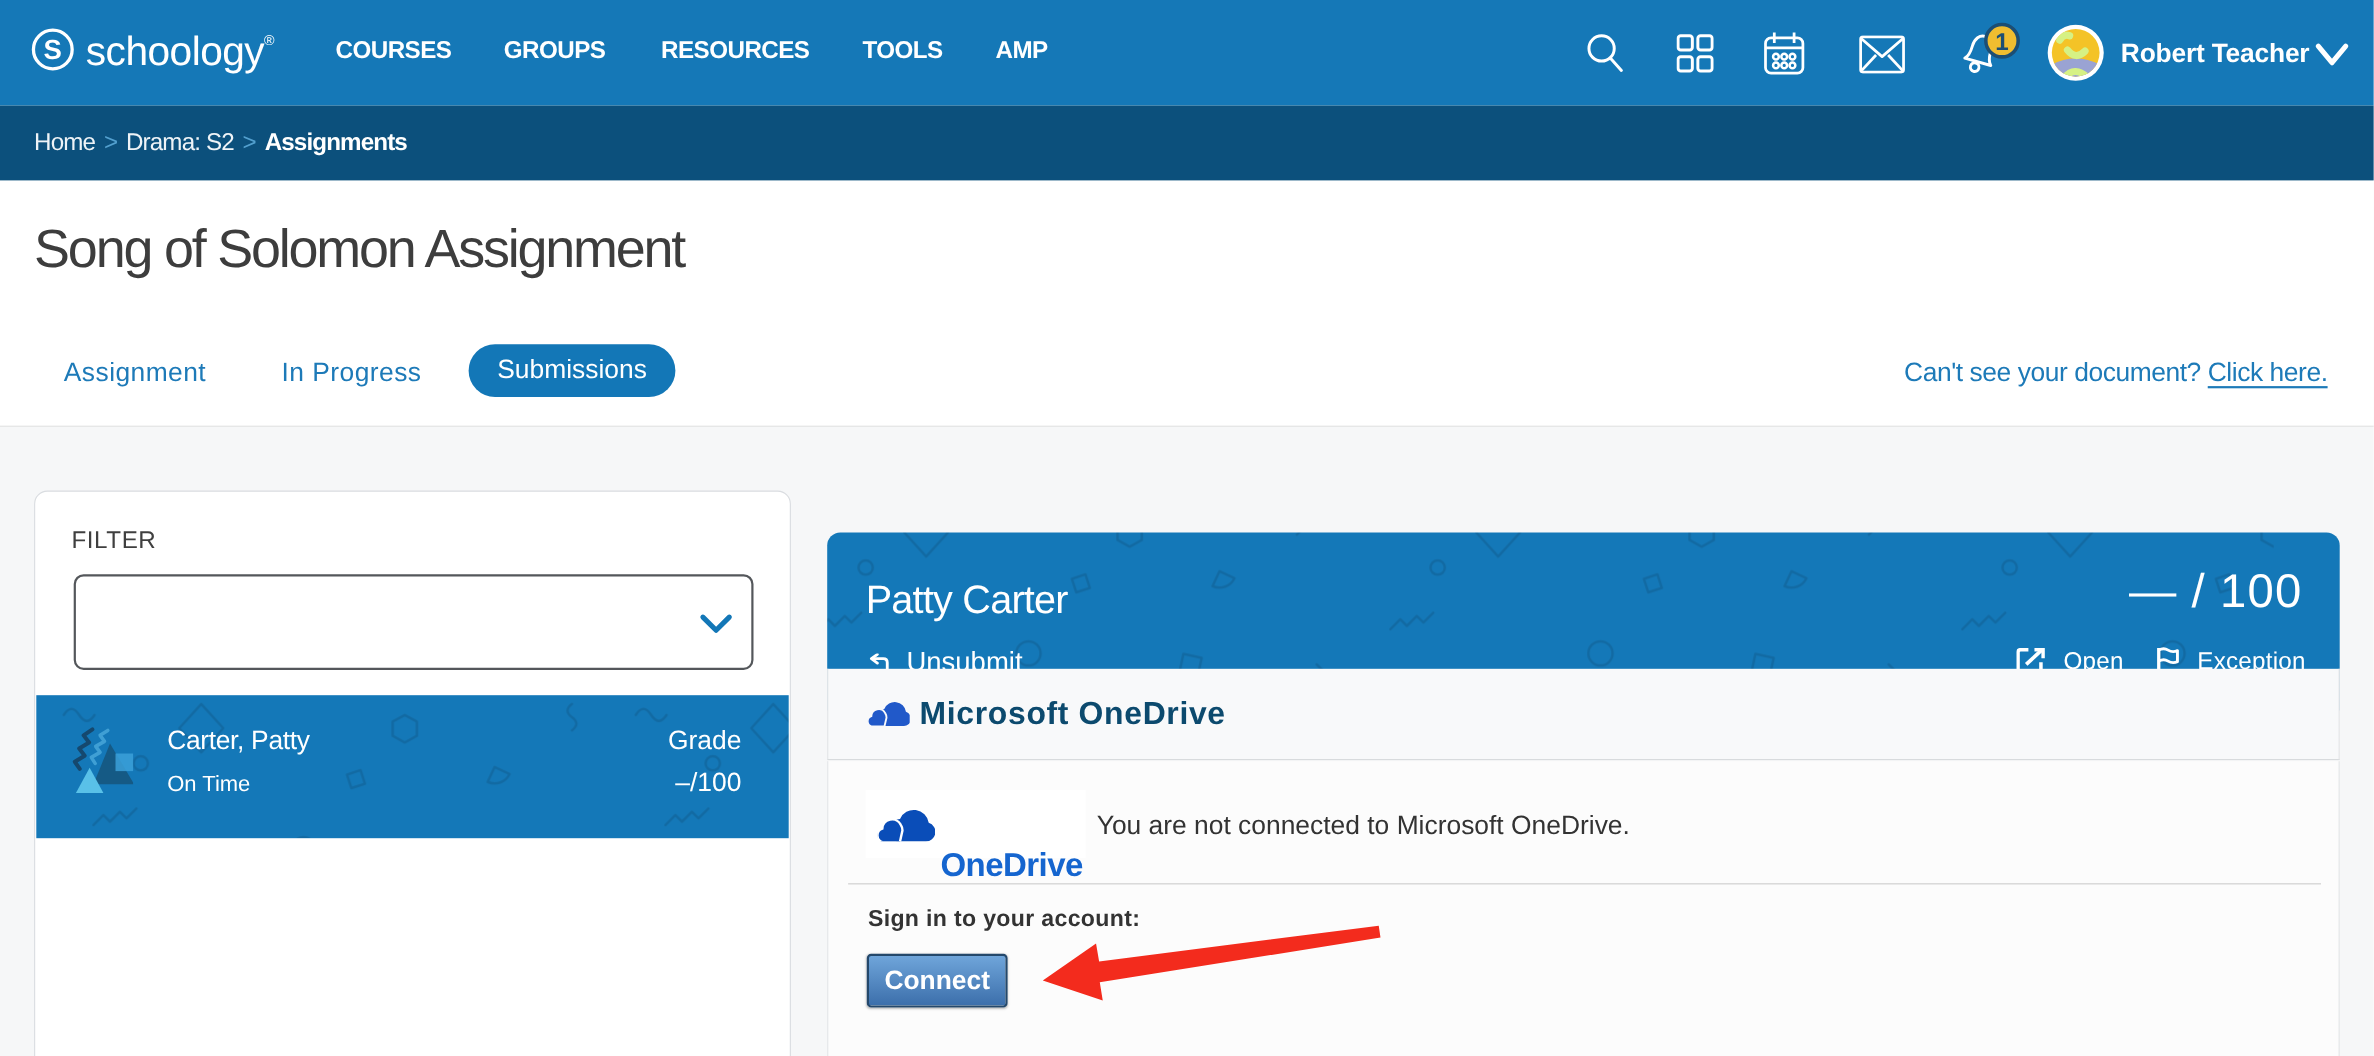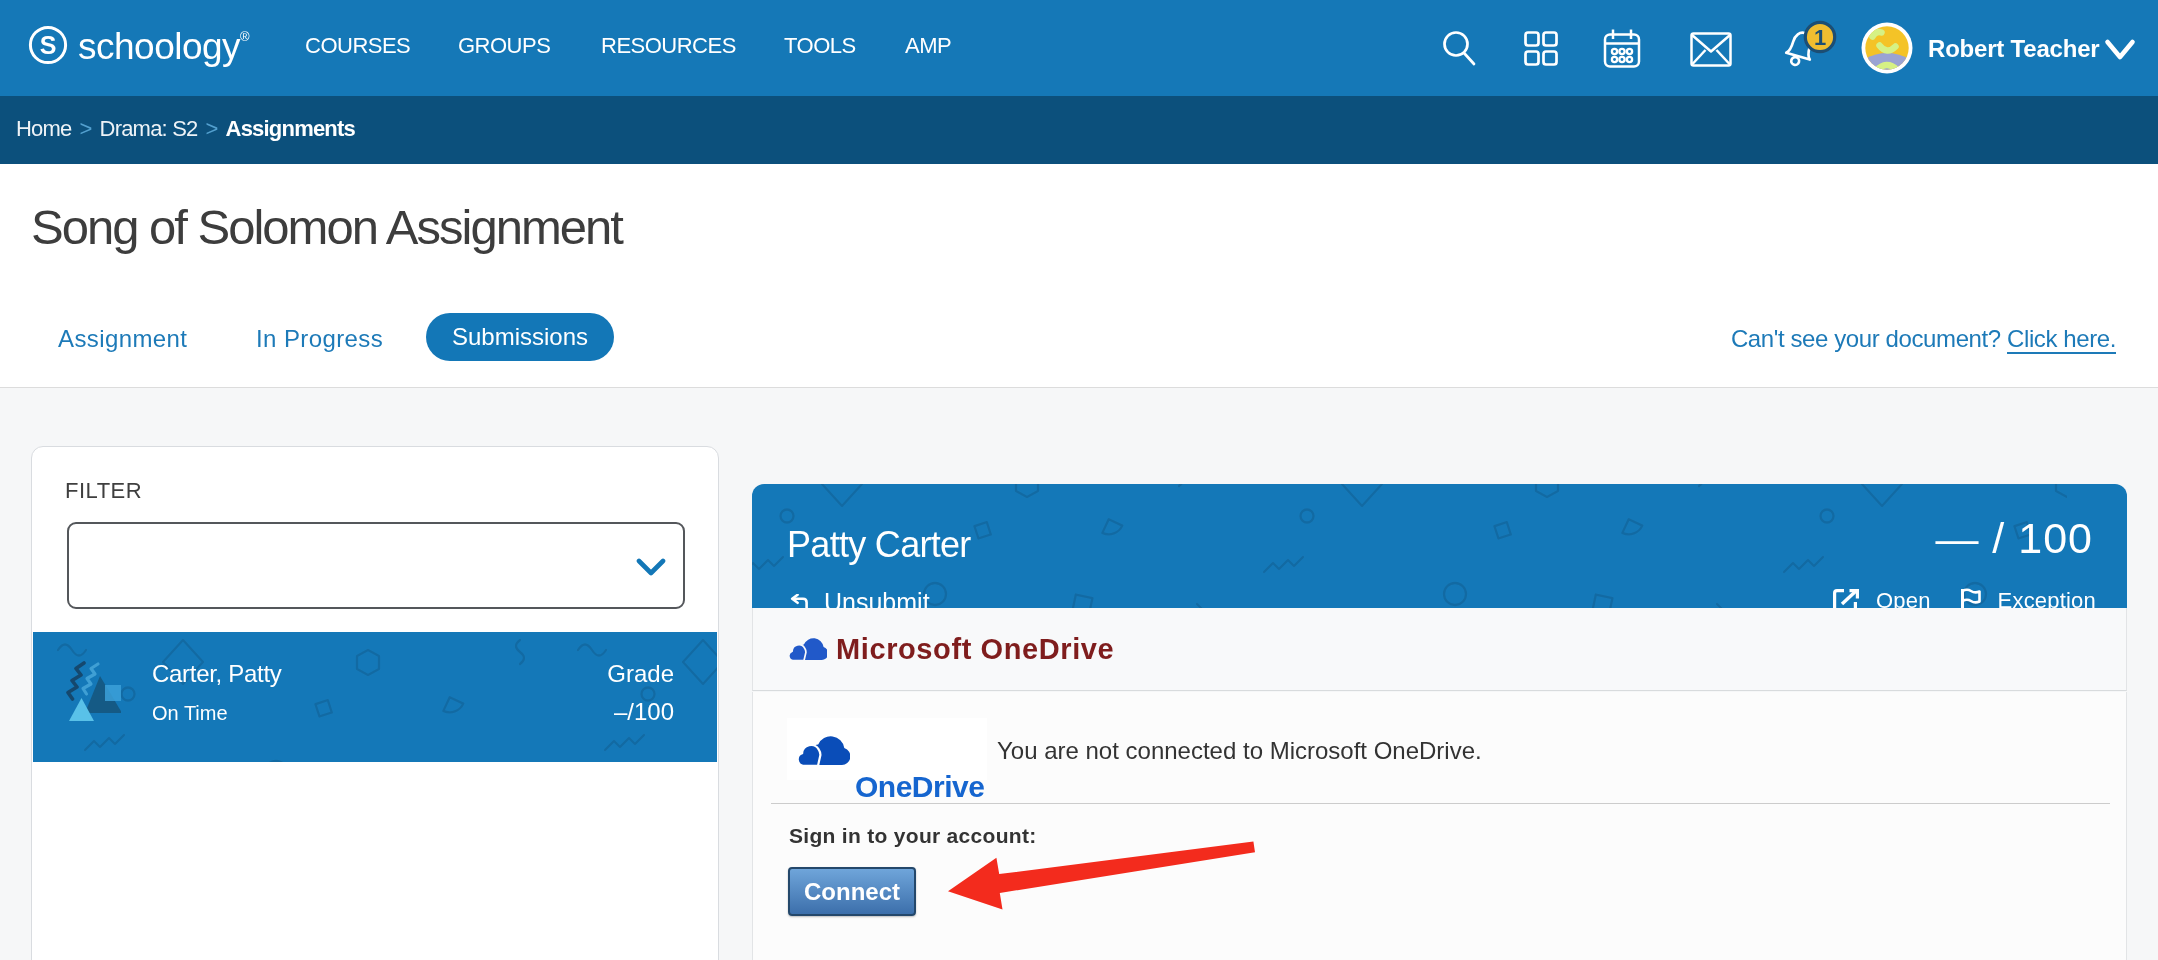--- a/index.html
+++ b/index.html
@@ -4,25 +4,25 @@
 <style>
 *{margin:0;padding:0;box-sizing:border-box;}
 html,body{width:2158px;height:960px;}
 body{font-family:"Liberation Sans",sans-serif;background:#fff;}
 #page{position:relative;width:2158px;height:960px;overflow:hidden;}
 .abs{position:absolute;}
 
 #nav{position:absolute;left:0;top:0;width:2158px;height:96px;background:#1578b7;}
 #logotxt{position:absolute;left:78px;top:26px;font-size:37px;color:#fff;letter-spacing:-0.5px;}
 #logoreg{font-size:13px;vertical-align:18px;}
-#menu{position:absolute;left:0;top:0;height:96px;width:1200px;color:#fff;font-weight:normal;font-size:22px;letter-spacing:-0.5px;}
+#menu{position:absolute;left:0;top:0;height:96px;width:1200px;color:#fff;font-weight:bold;font-size:22px;letter-spacing:-0.5px;}
 #menu span{position:absolute;top:33px;}
 #uname{position:absolute;left:1928px;top:35px;font-size:24px;font-weight:bold;color:#fff;letter-spacing:-0.2px;}
 
-#crumbs{position:absolute;left:0;top:96px;width:2158px;height:68px;background:#0c507c;color:#eef3f7;font-size:22px;line-height:66px;padding-left:16px;letter-spacing:-0.8px;}
+#crumbs{position:absolute;left:0;top:96px;width:2158px;height:68px;background:#0c507c;color:#eef3f7;font-size:22px;line-height:66px;padding-left:31px;letter-spacing:-0.8px;}
 #crumbs .sep{color:#53a0cf;padding:0 8px;}
 #crumbs b{color:#fff;}
 
 #h1{position:absolute;left:31px;top:199px;font-size:49px;letter-spacing:-2px;color:#3d3d3d;font-weight:400;}
 .tab{position:absolute;top:325px;font-size:24px;color:#1d7ab8;letter-spacing:0.4px;}
 #pill{position:absolute;left:426px;top:313px;width:188px;height:48px;border-radius:24px;background:#1377b7;color:#fff;font-size:24px;text-align:center;line-height:47px;}
 #cantsee{position:absolute;right:42px;top:325px;font-size:24px;color:#1d7ab8;letter-spacing:-0.4px;}
 #cantsee u{text-underline-offset:5px;}
 #tabline{position:absolute;left:0;top:387px;width:2158px;height:1px;background:#dcdcdc;}
 
@@ -38,21 +38,21 @@
 #row .gr{position:absolute;right:43px;top:28px;font-size:24px;color:#fff;}
 #row .gv{position:absolute;right:43px;top:66px;font-size:24px;color:#fff;}
 
 #rightpanel{position:absolute;left:752px;top:58px;width:1375px;height:560px;}
 #phead{position:absolute;left:0;top:0;width:1375px;height:162px;background:#1478b8;border-radius:12px 12px 0 0;overflow:hidden;margin-top:38px;}
 #pc{position:absolute;left:35px;top:40px;font-size:36px;color:#fff;letter-spacing:-0.7px;}
 #score{position:absolute;right:34px;top:30px;font-size:43px;color:#fff;letter-spacing:1px;}
 #unsub{position:absolute;left:38px;top:104px;display:flex;align-items:center;gap:15px;color:#fff;font-size:25px;}
 #acts{position:absolute;right:31px;top:104px;display:flex;align-items:center;color:#fff;font-size:22px;letter-spacing:0.2px;}
 #odstrip{position:absolute;left:0;top:162px;width:1375px;height:83px;background:#f8f9fa;border:1px solid #e2e4e6;border-top:none;border-bottom:1px solid #d8dbdd;}
-#odtitle{position:absolute;left:83px;top:25px;font-size:29px;font-weight:bold;color:#7f1d1d;letter-spacing:0.6px;}
+#odtitle{position:absolute;left:83px;top:25px;font-size:29px;font-weight:bold;color:#0c4a6e;letter-spacing:0.6px;}
 #odbody{position:absolute;left:0;top:246px;width:1375px;height:314px;background:#fcfcfc;border:1px solid #e2e4e6;border-top:none;}
 #odlogo{position:absolute;left:34px;top:26px;width:200px;height:62px;background:#fff;}
 #odlogo span{position:absolute;left:68px;top:15px;font-size:30px;font-weight:bold;color:#1565cf;letter-spacing:-0.5px;margin-top:37px;}
 #notconn{position:absolute;left:244px;top:45px;font-size:24px;color:#333;}
 #odhr{position:absolute;left:18px;top:111px;width:1339px;height:1px;background:#ccc;}
 #signin{position:absolute;left:36px;top:132px;font-size:21px;font-weight:bold;color:#333;letter-spacing:0.3px;}
 #connect{position:absolute;left:35px;top:175px;width:128px;height:49px;border:2px solid #24486b;border-radius:4px;background:linear-gradient(#6fa5da,#3c6fab);color:#fff;font-size:24px;font-weight:bold;text-align:center;line-height:45px;font-family:"Liberation Sans",sans-serif;box-shadow:0 1px 2px rgba(0,0,0,0.25);}
 </style>
 </head>
 <body>

